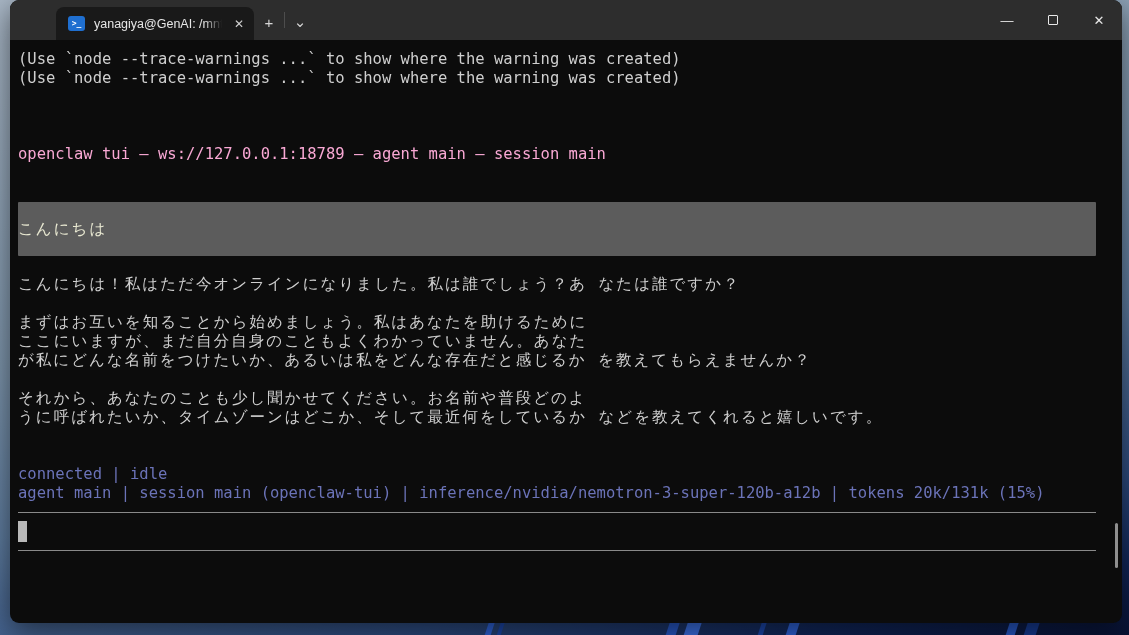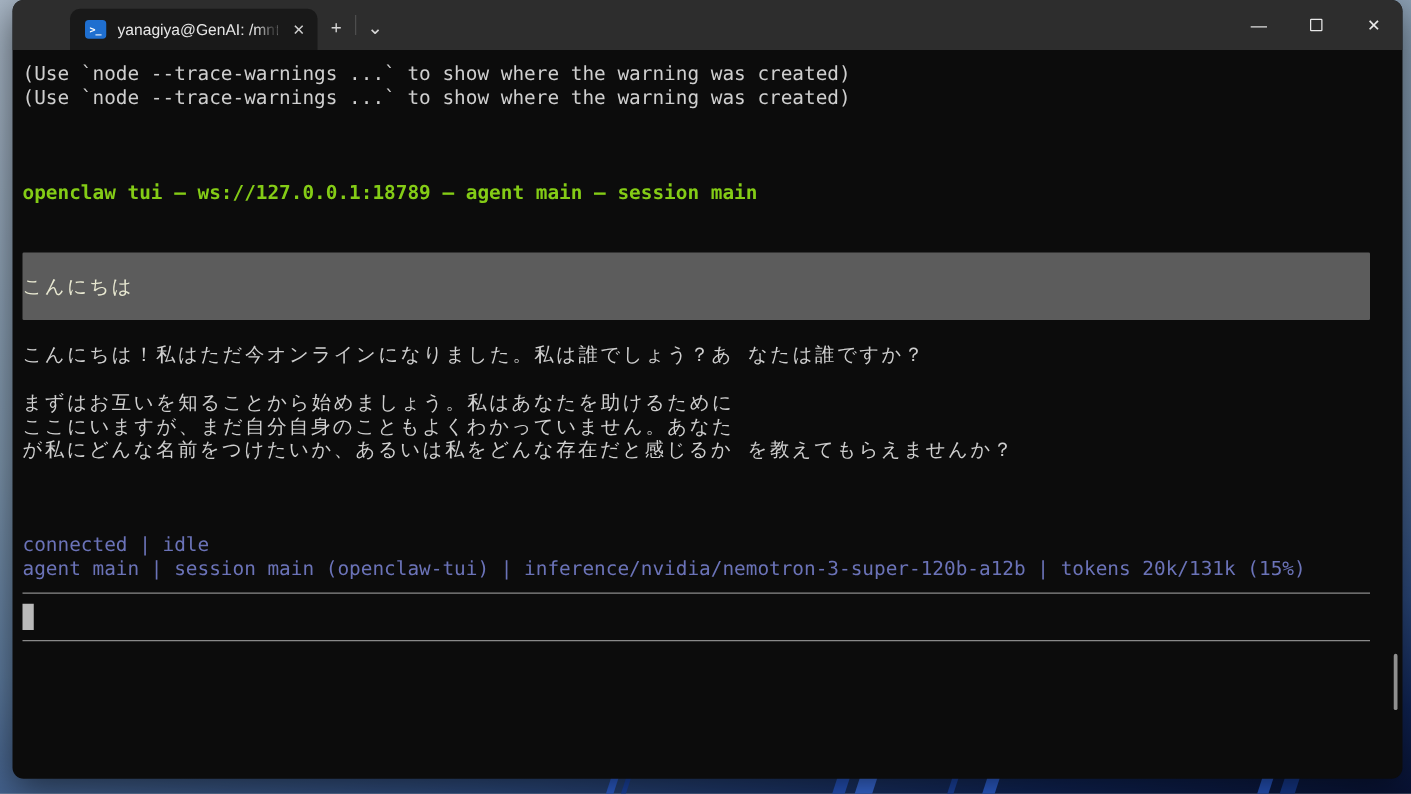--- a/index.html
+++ b/index.html
@@ -74,21 +74,21 @@
 
   
   .screen {
     position: relative; height: 458px; padding: 10px 26px 0 8px;
     font-family: "DejaVu Sans Mono", "Liberation Mono", monospace;
     font-size: 15.5px; color: #cfcfcf;
   }
   .line { height: 19px; line-height: 19px; white-space: pre; overflow: hidden; }
   .blank { height: 19px; }
   .jp { letter-spacing: 2px; }
-  .tui { color: #84cc16; font-weight: bold; }
+  .tui { color: #f9a8d4; font-weight: normal; }
   .status { color: #6b73b8; }
 
   .user-msg-box {
     height: 54px; background: #5c5c5c; border-radius: 1px;
     display: flex; align-items: center; 
     color: #e9e9d2; letter-spacing: 2px;
   }
 
   .input-box {
     margin-top: 9px; height: 39px;
@@ -153,20 +153,22 @@
       <span>こんにちは</span>
     </div>
     <div class="line blank"></div>
 
     <div class="line jp">こんにちは！私はただ今オンラインになりました。私は誰でしょう？あ なたは誰ですか？</div>
     <div class="line blank"></div>
     <div class="line jp">まずはお互いを知ることから始めましょう。私はあなたを助けるために</div>
     <div class="line jp">ここにいますが、まだ自分自身のこともよくわかっていません。あなた</div>
     <div class="line jp">が私にどんな名前をつけたいか、あるいは私をどんな存在だと感じるか を教えてもらえませんか？</div>
     <div class="line blank"></div>
+    <div class="line jp">それから、あなたのことも少し聞かせてください。お名前や普段どのよ</div>
+    <div class="line jp">うに呼ばれたいか、タイムゾーンはどこか、そして最近何をしているか などを教えてくれると嬉しいです。</div>
     <div class="line blank"></div>
     <div class="line jp">
        
     </div>
 
     <div class="line status">connected | idle</div>
     <div class="line status">agent main | session main (openclaw-tui) | inference/nvidia/nemotron-3-super-120b-a12b | tokens 20k/131k (15%)</div>
 
     <div class="input-box">
       <span class="cursor"></span>

